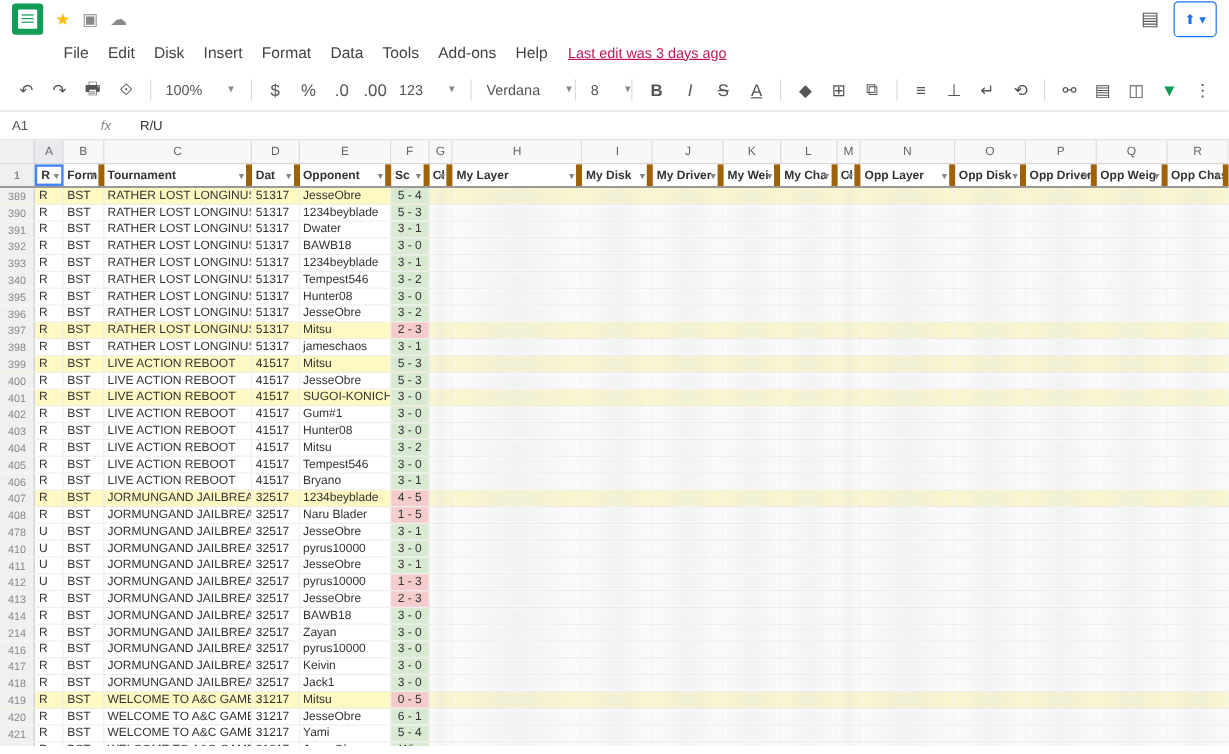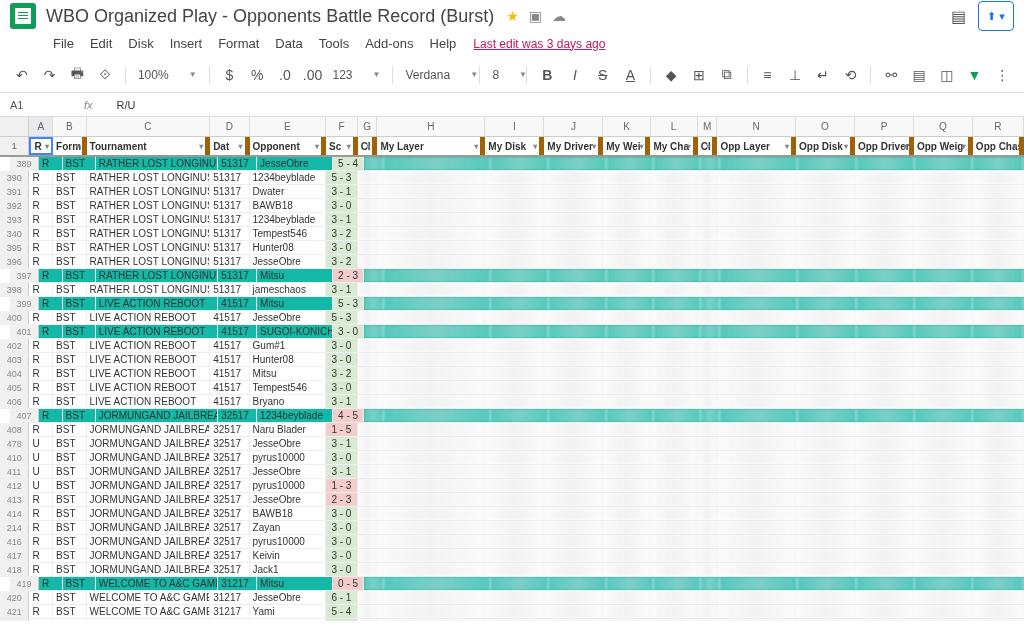--- a/index.html
+++ b/index.html
@@ -38,21 +38,21 @@
   .col-letter.selected { background: #e8eaed; }
   
   .filter-row { display: flex; background: #fff; border-bottom: 2px solid #999; height: 20px; flex-shrink: 0; font-size: 10px; font-weight: bold; }
   .row-num { width: 30px; background: #f0f0f0; border-right: 1px solid #ccc; text-align: center; font-size: 9px; color: #888; display: flex; align-items: center; justify-content: center; }
   .hcell { border-right: 5px solid #a16207; display: flex; align-items: center; padding: 0 3px; position: relative; overflow: hidden; white-space: nowrap; }
   .hcell.first { border: 2px solid #4285f4; background: #fff; }
   .filter-icon { position: absolute; right: 2px; font-size: 8px; color: #888; }
   
   .data-rows { overflow-y: auto; flex: 1; }
   .data-row { display: flex; height: 14px; font-size: 10px; border-bottom: 1px solid #eee; }
-  .data-row.hl { background: #14b8a6; margin-left: 10px; }
+  .data-row.hl { background: #fef9c3; }
   .dcell { border-right: 1px solid #eee; padding: 0 3px; overflow: hidden; white-space: nowrap; display: flex; align-items: center; }
   .score-win { background: #d9ead3; text-align: center; justify-content: center; }
   .score-lose { background: #f4cccc; text-align: center; justify-content: center; }
   .blur-area { background: linear-gradient(90deg, rgba(240,240,240,0.3), rgba(230,230,230,0.5), rgba(240,240,240,0.3)); filter: blur(1px); }
   
   .w-a { width: 24px; }
   .w-b { width: 34px; }
   .w-c { width: 126px; }
   .w-d { width: 40px; }
   .w-e { width: 78px; }
@@ -70,21 +70,20 @@
   .w-q { width: 60px; }
   .w-r { width: 52px; }
 </style>
 </head>
 <body>
 
 <div class="title-bar">
   <div class="sheets-logo">
       <div class="sheets-logo-inner"></div>
     </div>
-  <div class="doc-title">WBO Organized Play - Opponents Battle Record (Burst)</div>
   <div class="title-icons">
     <span class="star">★</span>
     <span>▣</span>
     <span>☁</span>
   </div>
   <div class="title-spacer"></div>
   <div class="right-icons">
     <span>▤</span>
     <div class="present-btn">⬆ ▾</div>
   </div>

